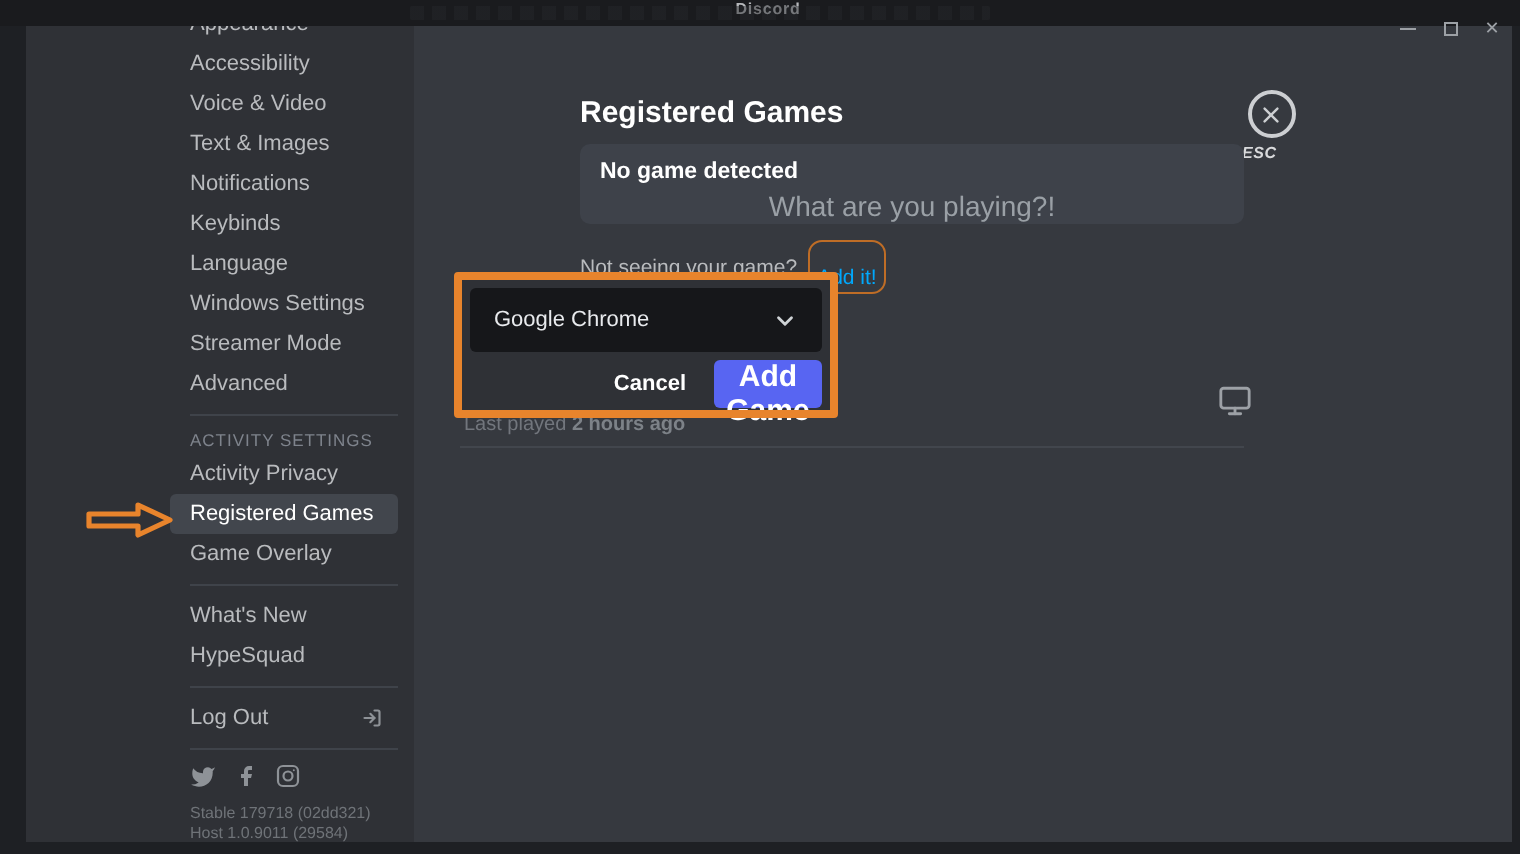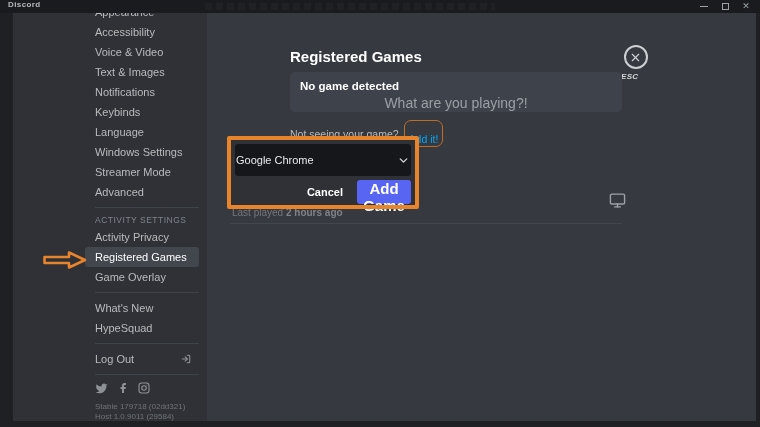--- a/index.html
+++ b/index.html
@@ -3,21 +3,21 @@
 <meta charset="utf-8">
 <style>
   * { margin:0; padding:0; box-sizing:border-box; }
   html,body { width:760px; height:427px; background:#111214; }
   body { font-family:"Liberation Sans", sans-serif; position:relative; overflow:hidden; }
 
   .window { position:absolute; inset:0; background:#1e2024; }
 
   
   .titlebar { position:absolute; left:0; top:0; width:760px; height:13px;
-    background:#1a1b1e; display:flex; align-items:flex-start; z-index:30; }
+    background:#1a1b1e; display:flex; align-items:center; z-index:30;flex-direction:column; }
   .app-name { font-size:8px; font-weight:bold; color:#b7b9bc; letter-spacing:.4px;
     padding-left:8px; }
   .tb-smudge { position:absolute; left:205px; top:3px; width:290px; height:7px;
     background:repeating-linear-gradient(90deg,#26282c 0 7px,#1a1b1e 7px 11px);
     opacity:.45; border-radius:1px; }
   .tb-controls { margin-left:auto; display:flex; align-items:center; gap:11px;
     padding-right:9px; height:100%; }
   .win-btn { display:flex; align-items:center; justify-content:center; width:10px;
     height:10px; cursor:default; }
   .glyph-min { width:8px; height:1px; background:#9da1a6; }
@@ -67,21 +67,21 @@
   .prompt-row { position:absolute; left:83px; top:107px; font-size:10.5px;
     color:#b9bbbe; display:flex; align-items:center; }
   .add-link { margin-left:5px; color:#00a8fc; border:1px solid #bf6d26;
     border-radius:7px; padding:12px 4px 1px 4px; cursor:pointer; }
 
   .annot-box { position:absolute; left:20px; top:123px; width:192px; height:73px;
     border:4px solid #e8842c; border-radius:2px; z-index:10; pointer-events:none; }
   .popout { position:absolute; left:24px; top:127px; width:184px; height:65px;
     background:#2f3136; z-index:9; padding:4px; }
   .select { height:32px; background:#16171a; border-radius:3px; display:flex;
-    align-items:center; padding:0 1px; cursor:pointer; }
+    align-items:center; padding:0 12px; cursor:pointer; }
   .select-value { flex:1 1 auto; font-size:11px; color:#e8eaed; }
   .popout-footer { height:25px; margin-top:3px; display:flex; align-items:center;
     justify-content:flex-end; }
   .btn-cancel { background:none; border:none; color:#ffffff; font-size:11px;
     font-weight:bold; padding:0 14px; cursor:pointer;
     font-family:"Liberation Sans", sans-serif; }
   .btn-confirm { width:54px; height:24px; border:none; border-radius:3px;
     background:#5865f2; color:#ffffff; font-size:15px; font-weight:bold;
     cursor:pointer; font-family:"Liberation Sans", sans-serif; }
 

